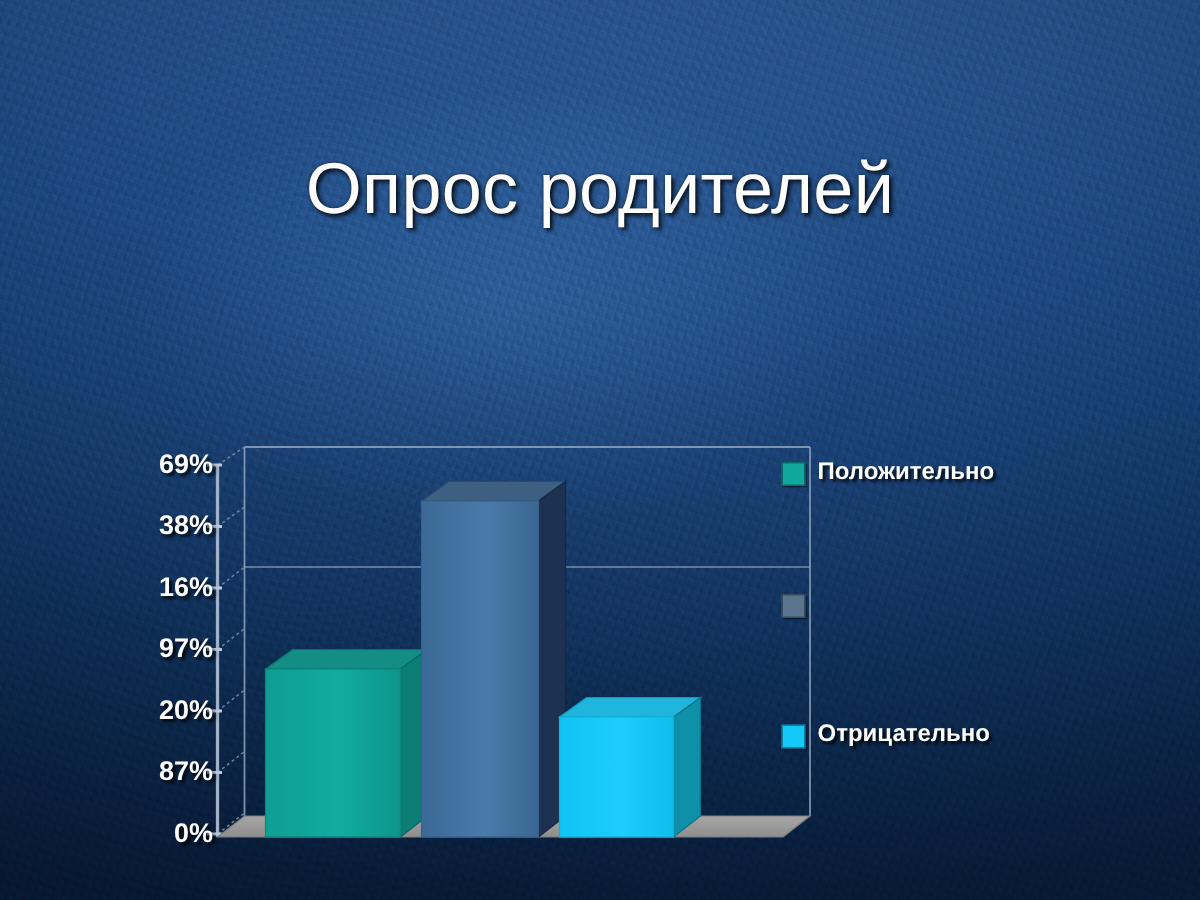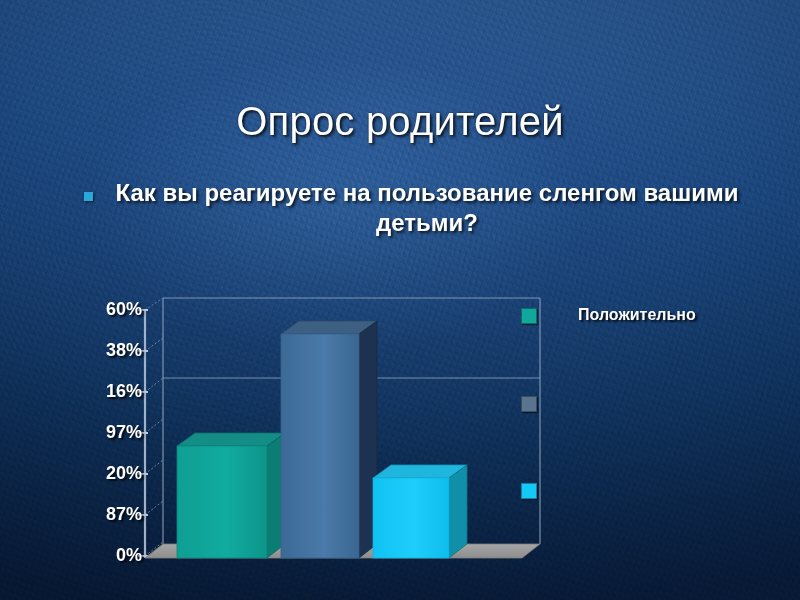--- a/index.html
+++ b/index.html
@@ -30,21 +30,21 @@
   }
   #slide::after{
     content:"";position:absolute;inset:0;
     background:linear-gradient(185deg, rgba(255,255,255,.04) 0%, rgba(0,0,0,0) 30%, rgba(0,0,0,.28) 100%);
   }
 
   
   #title {
     position:absolute; left:0; right:0; top:99px;
     text-align:center;
-    font-size:40px; font-weight:400; color:#fdfdfd;
+    font-size:48px; font-weight:400; color:#fdfdfd;
     letter-spacing:.2px;
     text-shadow:2px 2px 3px rgba(0,0,0,.75), 0 0 2px rgba(0,0,0,.6);
     z-index:4;
   }
 
   
   #subtitle-row {
     position:absolute; left:84px; right:52px; top:178px;
     display:flex; align-items:flex-start; z-index:4;
   }
@@ -82,24 +82,20 @@
     text-shadow:2px 2px 2px rgba(0,0,0,.8);
   }
 </style>
 </head>
 <body>
 
 <div id="slide">
 
   <div id="title">Опрос родителей</div>
 
-  <div id="subtitle-row">
-    <div id="bullet"></div>
-    <div id="subtitle">Как вы реагируете на пользование сленгом вашими детьми?</div>
-  </div>
 
   <div id="chart">
 
     <svg width="800" height="600" viewBox="0 0 800 600">
       <defs>
         <linearGradient id="gTealFront" x1="0" y1="0" x2="1" y2="0">
           <stop offset="0%" stop-color="#0f9e93"></stop>
           <stop offset="55%" stop-color="#11aba0"></stop>
           <stop offset="100%" stop-color="#0d958b"></stop>
         </linearGradient>
@@ -176,40 +172,41 @@
 
       <g>
         <polygon points="373,478 391,465 467,465 449,478" fill="#1fb5dc" stroke="#1595b8" stroke-width="0.8"></polygon>
         <polygon points="449,478 467,465 467,544 449,558" fill="#0f8fa8" stroke="#0c7489" stroke-width="0.8"></polygon>
         <rect x="373" y="478" width="76" height="80" fill="url(#gCyanFront)" stroke="#11b2d9" stroke-width="0.8"></rect>
       </g>
     </svg>
 
     
     <div id="ylabels">
-      <div class="ylabel" style="top:299px">60%</div>
+      <div class="ylabel" style="top:299px">69%</div>
       <div class="ylabel" style="top:340px">38%</div>
       <div class="ylabel" style="top:381px">16%</div>
       <div class="ylabel" style="top:422px">97%</div>
       <div class="ylabel" style="top:463px">20%</div>
       <div class="ylabel" style="top:504px">87%</div>
       <div class="ylabel" style="top:545px">0%</div>
     </div>
 
     
     <div id="legend">
 
-      <div class="legend-item" style="position:absolute; top:5px; left:0;gap:33px;">
+      <div class="legend-item" style="position:absolute; top:5px; left:0;">
         <span class="swatch" style="background:#11a79c;"></span>
         <span class="legend-text">Положительно</span>
       </div>
 
       <div class="legend-item" style="position:absolute; top:93px; left:0; width:215px;">
         <span class="swatch" style="background:#5a7490;"></span>
       </div>
 
       <div class="legend-item" style="position:absolute; top:180px; left:0;">
         <span class="swatch" style="background:#14c8f7;"></span>
+        <span class="legend-text">Отрицательно</span>
       </div>
 
     </div>
   </div>
 </div>
 
 </body></html>

